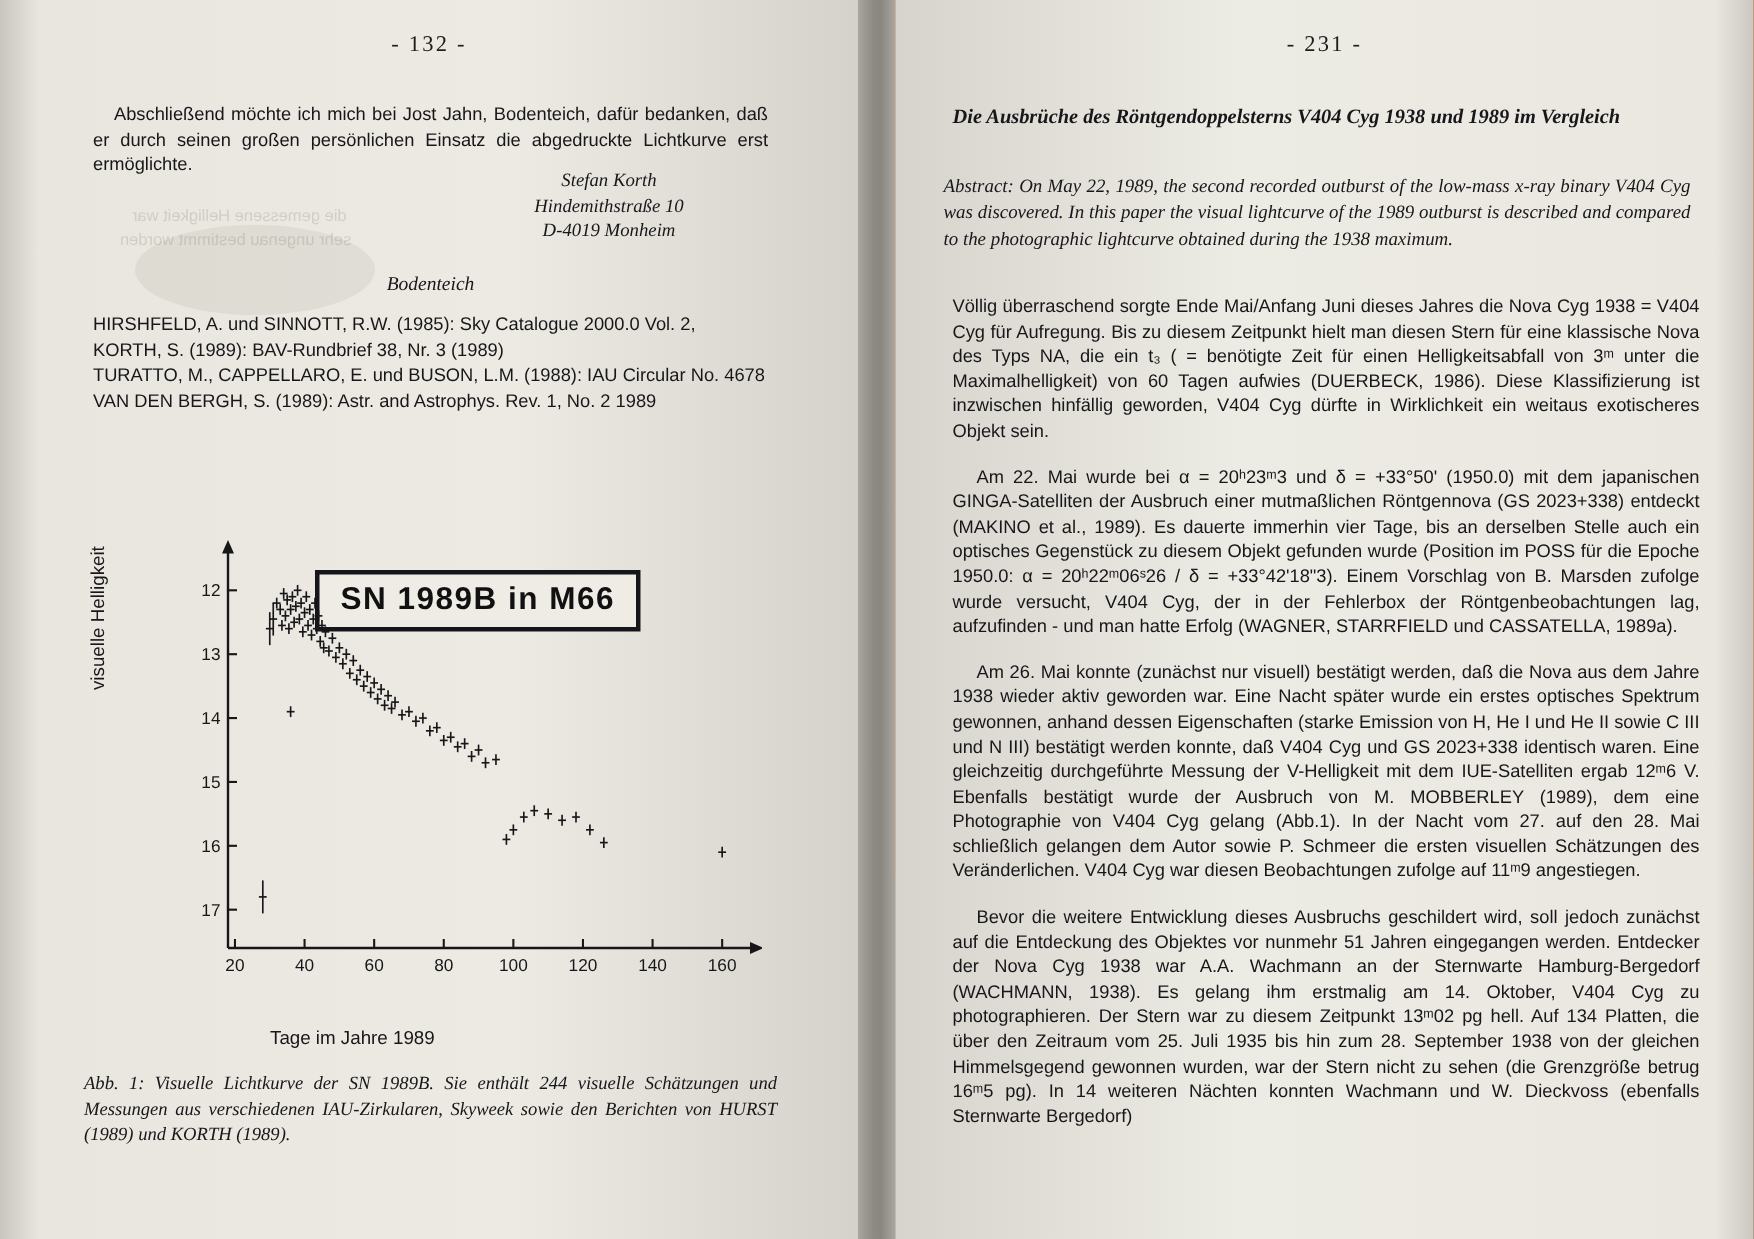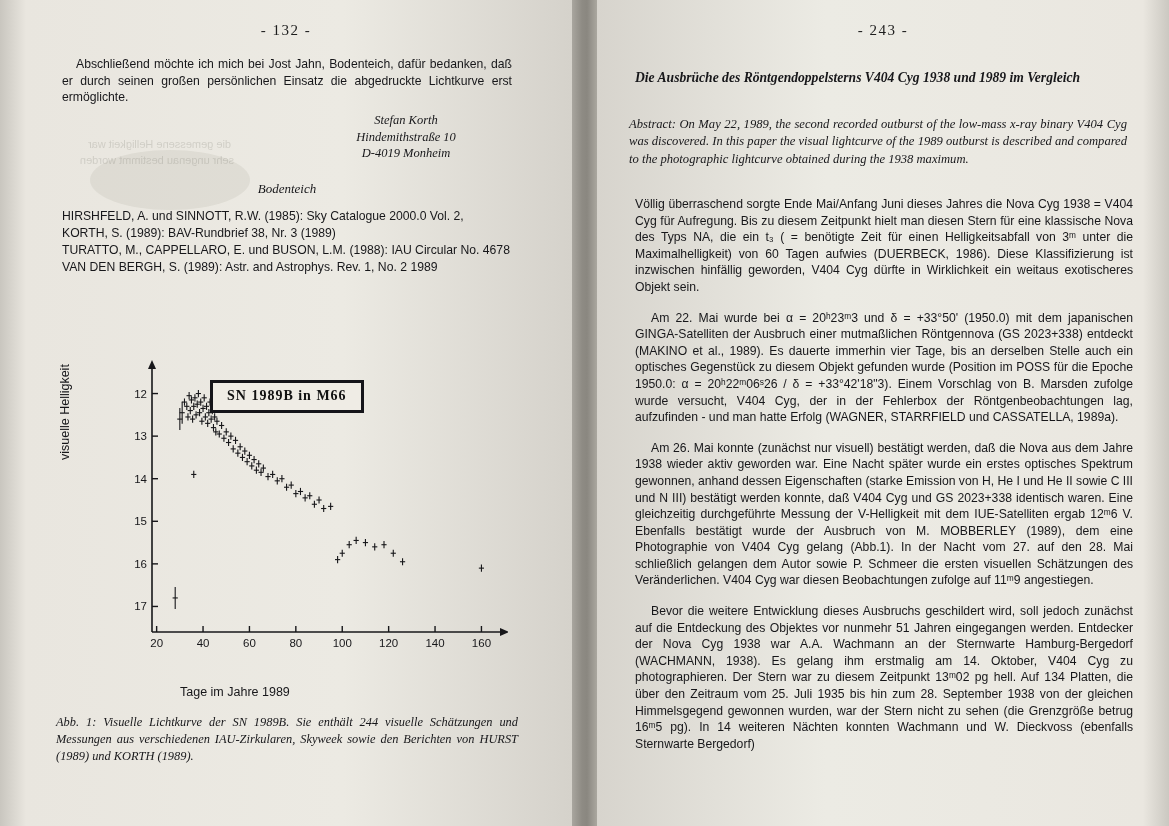--- a/index.html
+++ b/index.html
@@ -58,21 +58,21 @@
     font-size: 12.2px;
     line-height: 16.6px;
     color: #17171a;
     text-align: justify;
   }
 
   
   .l-intro {
     position: absolute;
     left: 62px;
-    top: 56px;
+    top: 68px;
     width: 450px;
   }
   .l-intro p { margin: 0; text-indent: 14px; }
   .sig {
     position: absolute;
     left: 300px;
     top: 112px;
     width: 212px;
     text-align: center;
     font-family: "Liberation Serif", serif;
@@ -150,23 +150,23 @@
     width: 390px;
     height: 310px;
   }
   .title-box {
     position: absolute;
     left: 150px;
     top: 40px;
     border: 3px solid #15151a;
     background: #efece5;
     padding: 5px 14px 6px 14px;
-    font-family: Liberation Serif, serif;
+    font-family: Liberation Sans, sans-serif;
     font-weight: bold;
-    font-size: 14px;
+    font-size: 21px;
     letter-spacing: 1px;
     color: #111;
   }
 
   
   .r-title {
     position: absolute;
     left: 38px;
     top: 70px;
     width: 500px;
@@ -440,21 +440,21 @@
 
     <div class="stain" style="left:90px;top:150px;width:160px;height:60px;"></div>
     <div class="ghost" style="left:80px;top:136px;">   die gemessene Helligkeit war
   sehr ungenau bestimmt worden</div>
   </div>
 
   <div class="gutter"></div>
 
   <div class="page right">
 
-    <div class="pagenum">- 243 -</div>
+    <div class="pagenum">- 231 -</div>
 
     <div class="r-title">Die Ausbrüche des Röntgendoppelsterns V404 Cyg 1938 und 1989 im Vergleich</div>
 
     <div class="r-abstract">Abstract: On May 22, 1989, the second recorded outburst of the low-mass x-ray binary V404 Cyg was discovered. In this paper the visual lightcurve of the 1989 outburst is described and compared to the photographic lightcurve obtained during the 1938 maximum.</div>
 
     <div class="r-body body-text">
       <p class="noindent">Völlig überraschend sorgte Ende Mai/Anfang Juni dieses Jahres die Nova Cyg 1938 = V404 Cyg für Aufregung. Bis zu diesem Zeitpunkt hielt man diesen Stern für eine klassische Nova des Typs NA, die ein t₃ ( = benötigte Zeit für einen Helligkeitsabfall von 3ᵐ unter die Maximalhelligkeit) von 60 Tagen aufwies (DUERBECK, 1986). Diese Klassifizierung ist inzwischen hinfällig geworden, V404 Cyg dürfte in Wirklichkeit ein weitaus exotischeres Objekt sein.</p>
       <p>Am 22. Mai wurde bei α = 20ʰ23ᵐ3 und δ = +33°50' (1950.0) mit dem japanischen GINGA-Satelliten der Ausbruch einer mutmaßlichen Röntgennova (GS 2023+338) entdeckt (MAKINO et al., 1989). Es dauerte immerhin vier Tage, bis an derselben Stelle auch ein optisches Gegenstück zu diesem Objekt gefunden wurde (Position im POSS für die Epoche 1950.0: α = 20ʰ22ᵐ06ˢ26 / δ = +33°42'18"3). Einem Vorschlag von B. Marsden zufolge wurde versucht, V404 Cyg, der in der Fehlerbox der Röntgenbeobachtungen lag, aufzufinden - und man hatte Erfolg (WAGNER, STARRFIELD und CASSATELLA, 1989a).</p>
       <p>Am 26. Mai konnte (zunächst nur visuell) bestätigt werden, daß die Nova aus dem Jahre 1938 wieder aktiv geworden war. Eine Nacht später wurde ein erstes optisches Spektrum gewonnen, anhand dessen Eigenschaften (starke Emission von H, He I und He II sowie C III und N III) bestätigt werden konnte, daß V404 Cyg und GS 2023+338 identisch waren. Eine gleichzeitig durchgeführte Messung der V-Helligkeit mit dem IUE-Satelliten ergab 12ᵐ6 V. Ebenfalls bestätigt wurde der Ausbruch von M. MOBBERLEY (1989), dem eine Photographie von V404 Cyg gelang (Abb.1). In der Nacht vom 27. auf den 28. Mai schließlich gelangen dem Autor sowie P. Schmeer die ersten visuellen Schätzungen des Veränderlichen. V404 Cyg war diesen Beobachtungen zufolge auf 11ᵐ9 angestiegen.</p>
       <p>Bevor die weitere Entwicklung dieses Ausbruchs geschildert wird, soll jedoch zunächst auf die Entdeckung des Objektes vor nunmehr 51 Jahren eingegangen werden. Entdecker der Nova Cyg 1938 war A.A. Wachmann an der Sternwarte Hamburg-Bergedorf (WACHMANN, 1938). Es gelang ihm erstmalig am 14. Oktober, V404 Cyg zu photographieren. Der Stern war zu diesem Zeitpunkt 13ᵐ02 pg hell. Auf 134 Platten, die über den Zeitraum vom 25. Juli 1935 bis hin zum 28. September 1938 von der gleichen Himmelsgegend gewonnen wurden, war der Stern nicht zu sehen (die Grenzgröße betrug 16ᵐ5 pg). In 14 weiteren Nächten konnten Wachmann und W. Dieckvoss (ebenfalls Sternwarte Bergedorf)</p>

